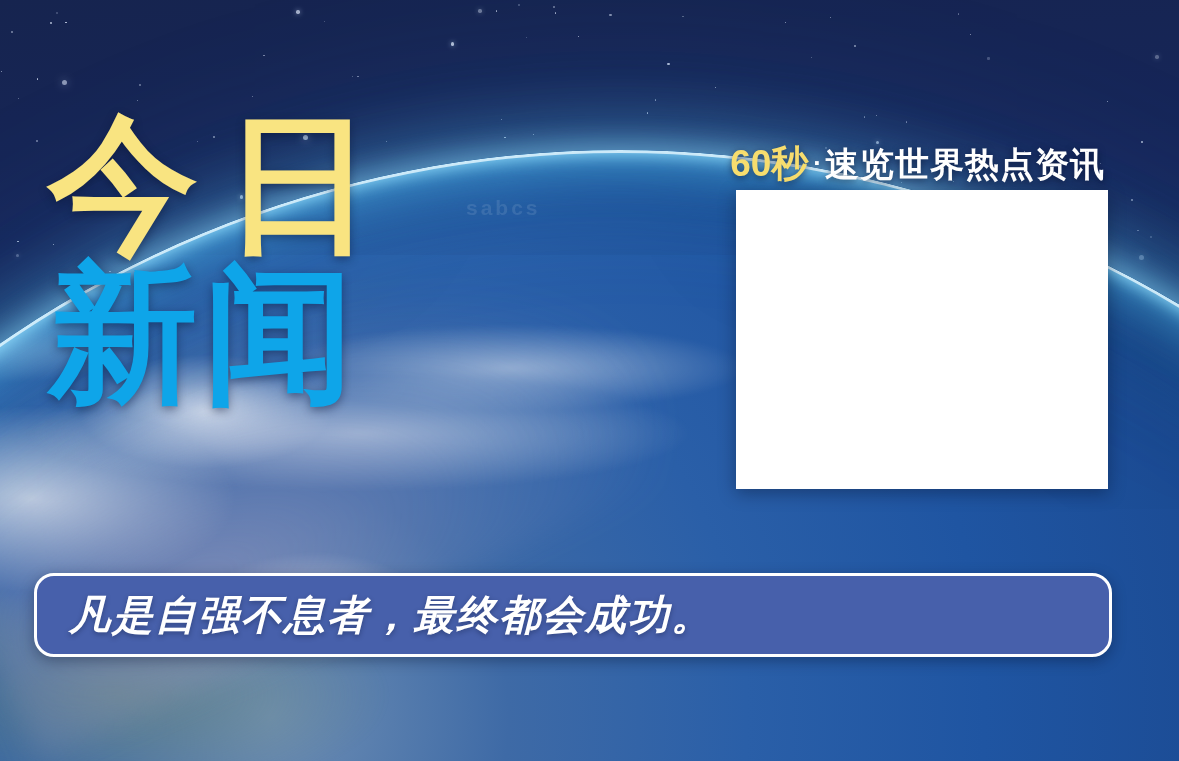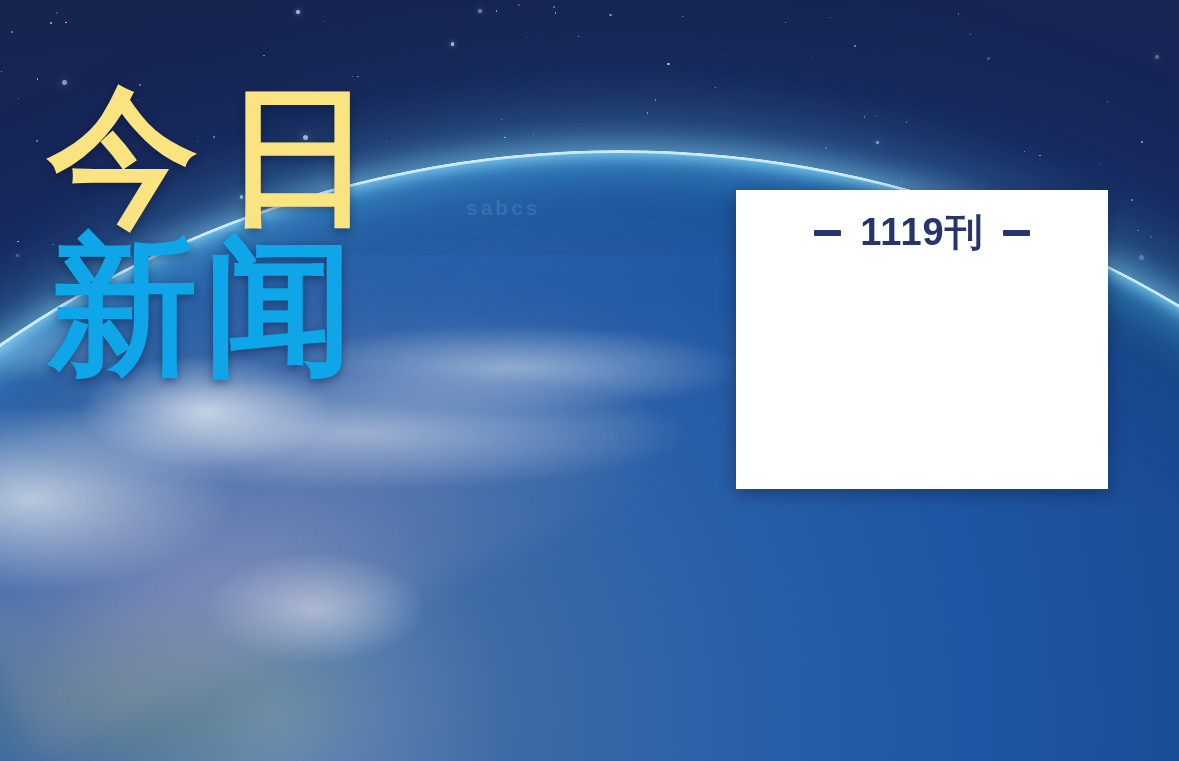--- a/index.html
+++ b/index.html
@@ -118,21 +118,21 @@
     width:720px; height:330px;
     pointer-events:none;
     background:radial-gradient(ellipse at 30% 70%, rgba(198,170,205,0.34) 0%, rgba(150,160,205,0.14) 45%, rgba(0,0,0,0) 72%);
     filter:blur(14px);
     transform:rotate(-24deg);
   }
 
   
   .headline {
     position:absolute;
-    left:48px; top:84px;
+    left:48px; top:112px;
     z-index:6;
     line-height:0.96;
     letter-spacing:2px;
   }
   .headline .line {
     font-size:150px;
     font-weight:700;
     white-space:nowrap;
     display:block;
   }
@@ -452,23 +452,24 @@
   <div class="hazePink"></div>
 
   <div class="watermark">sabcs</div>
 
   <div class="headline">
     <span class="line l1">今日</span>
     <span class="line l2">新闻</span>
   </div>
 
 
+  <div class="tagline">
+    <span class="secs">60秒</span><span class="dot">·</span><span class="rest">速览世界热点资讯</span>
+  </div>
 
   <div class="info-card">
-    <div class="issue">
-      <span class="dash"></span>
-      <span>1119刊</span>
-      <span class="dash"></span>
-    </div>
   </div>
 
+  <div class="quote-bar">
+    <span class="quote-text">凡是自强不息者，最终都会成功。</span>
+  </div>
 
 </div>
 
 </body></html>

